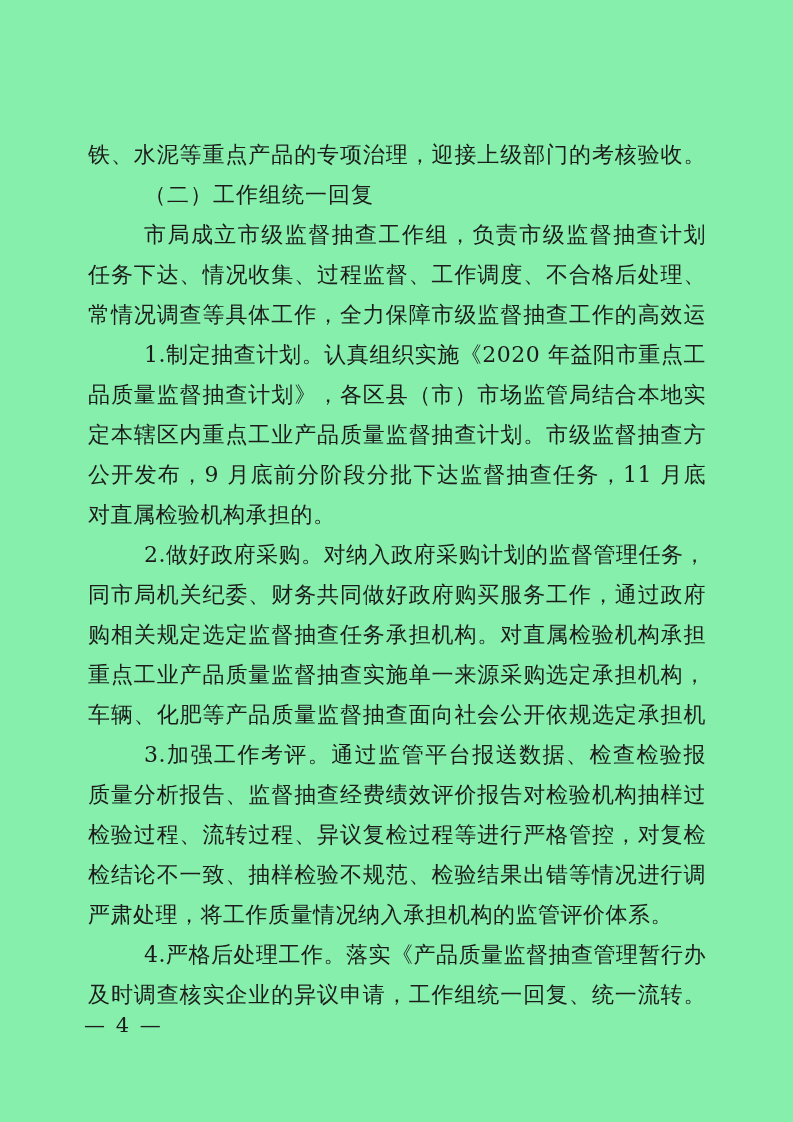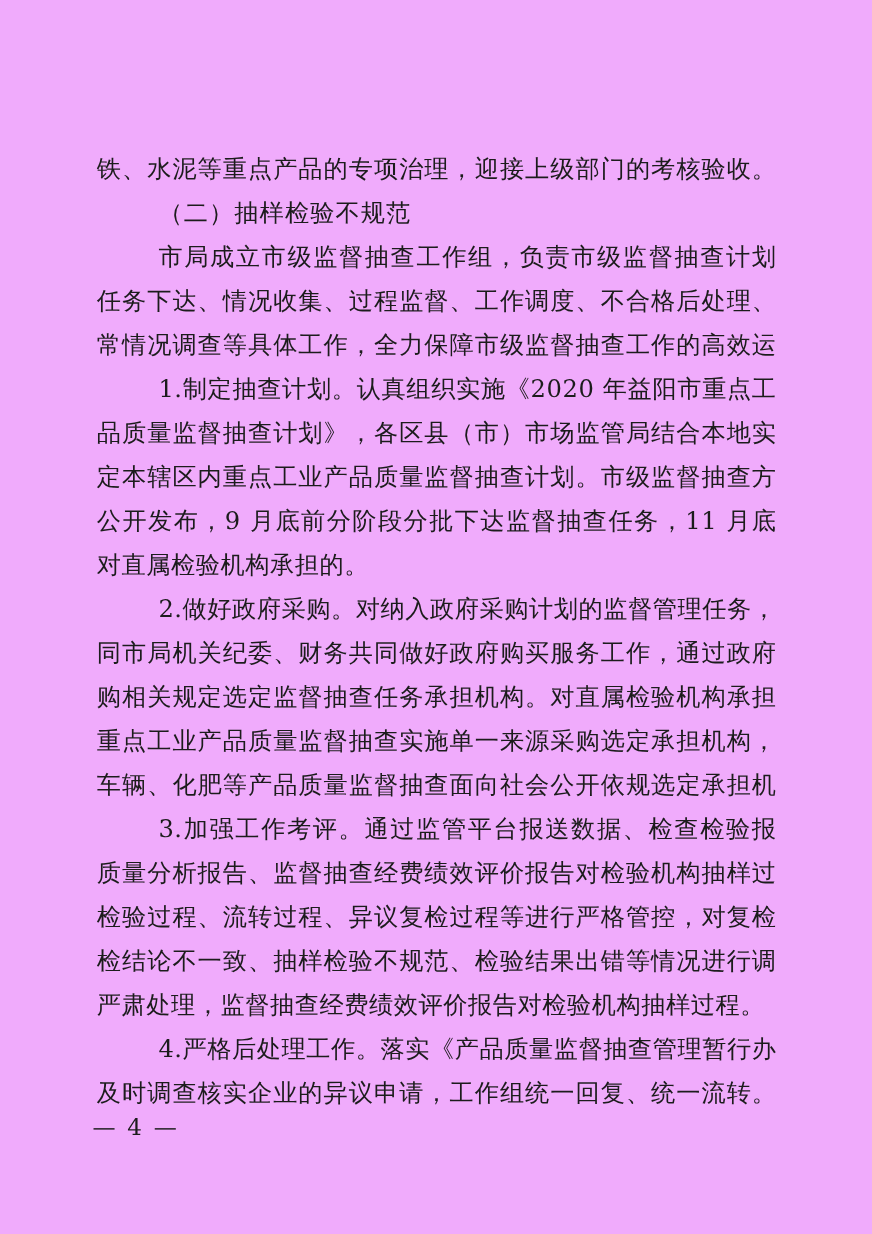--- a/index.html
+++ b/index.html
@@ -4,21 +4,21 @@
 <style>
   html, body {
     margin: 0;
     padding: 0;
     background: #ffffff;
   }
   .page {
     position: relative;
     width: 793px;
     height: 1122px;
-    background: #f0abfc;
+    background: #86efac;
     overflow: hidden;
     font-family: "DejaVu Serif", "Liberation Serif", serif;
     color: #1c1c1c;
   }
   .content {
     position: absolute;
     left: 88px;
     top: 135px;
     width: 618px;
   }
@@ -58,21 +58,21 @@
 <body>
 
 <div class="page">
   <div class="content">
 
     <div class="para">
       <div class="line just">铁、水泥等重点产品的专项治理，迎接上级部门的考核验收。</div>
     </div>
 
     <div class="para">
-      <div class="line indent heading">（二）抽样检验不规范</div>
+      <div class="line indent heading">（二）工作组统一回复</div>
     </div>
 
     <div class="para">
       <div class="line indent just">市局成立市级监督抽查工作组，负责市级监督抽查计划拟制、</div>
       <div class="line just">任务下达、情况收集、过程监督、工作调度、不合格后处理、异</div>
       <div class="line just">常情况调查等具体工作，全力保障市级监督抽查工作的高效运转。</div>
     </div>
 
     <div class="para">
       <div class="line indent just">1.制定抽查计划。认真组织实施《2020 年益阳市重点工业产</div>
@@ -88,21 +88,21 @@
       <div class="line just">购相关规定选定监督抽查任务承担机构。对直属检验机构承担的</div>
       <div class="line just">重点工业产品质量监督抽查实施单一来源采购选定承担机构，对</div>
       <div class="line just">车辆、化肥等产品质量监督抽查面向社会公开依规选定承担机构。</div>
     </div>
 
     <div class="para">
       <div class="line indent just">3.加强工作考评。通过监管平台报送数据、检查检验报告、</div>
       <div class="line just">质量分析报告、监督抽查经费绩效评价报告对检验机构抽样过程、</div>
       <div class="line just">检验过程、流转过程、异议复检过程等进行严格管控，对复检初</div>
       <div class="line just">检结论不一致、抽样检验不规范、检验结果出错等情况进行调查、</div>
-      <div class="line">严肃处理，监督抽查经费绩效评价报告对检验机构抽样过程。</div>
+      <div class="line">严肃处理，将工作质量情况纳入承担机构的监管评价体系。</div>
     </div>
 
     <div class="para">
       <div class="line indent just">4.严格后处理工作。落实《产品质量监督抽查管理暂行办法》，</div>
       <div class="line just">及时调查核实企业的异议申请，工作组统一回复、统一流转。按</div>
     </div>
 
   </div>
 
   <div class="page-number">— 4 —</div>

